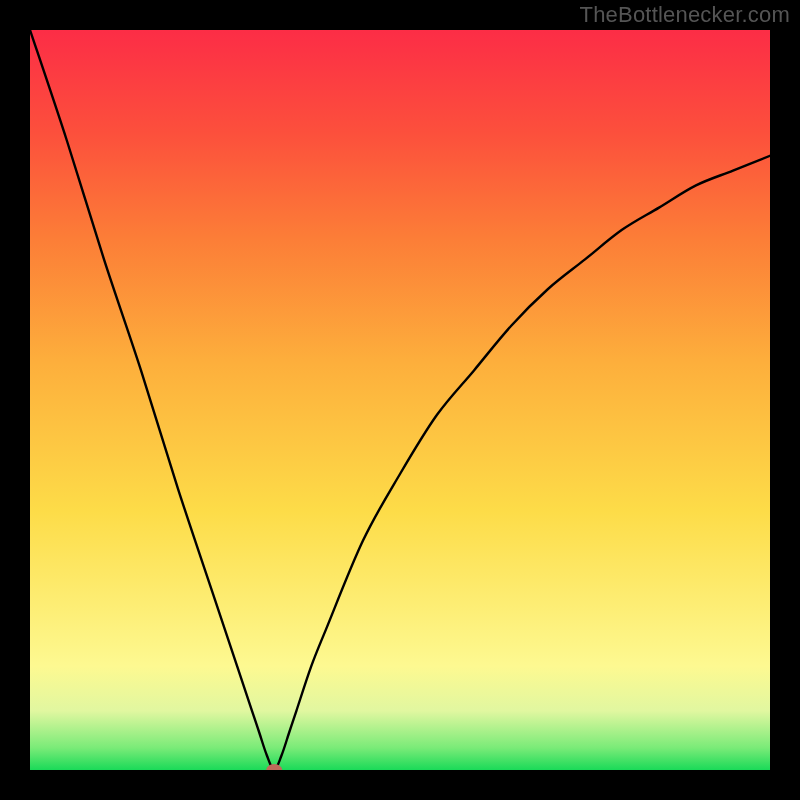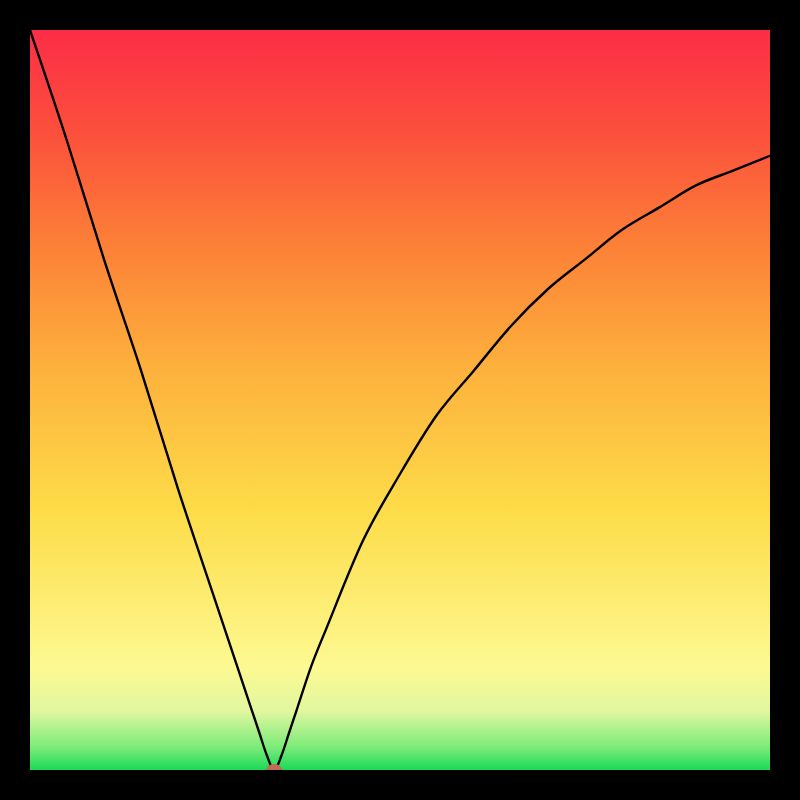--- a/index.html
+++ b/index.html
@@ -35,20 +35,21 @@
     font-weight: 500;
     letter-spacing: 0.2px;
     z-index: 3;
   }
   svg { display: block; }
 </style>
 </head>
 <body>
 
 <div class="frame">
+  <div class="watermark">TheBottlenecker.com</div>
   <div class="plot">
     <svg id="chart-svg" width="740" height="740" viewBox="0 0 740 740" preserveAspectRatio="none">
       <defs>
         <linearGradient id="bg-grad" x1="0" y1="1" x2="0" y2="0">
             <stop offset="0.0%" stop-color="rgb(26,218,88)"></stop>
             <stop offset="3.0%" stop-color="rgb(122,235,120)"></stop>
             <stop offset="8.0%" stop-color="rgb(225,247,160)"></stop>
             <stop offset="14.0%" stop-color="rgb(253,249,145)"></stop>
             <stop offset="35.0%" stop-color="rgb(253,220,72)"></stop>
             <stop offset="55.0%" stop-color="rgb(253,175,60)"></stop>

